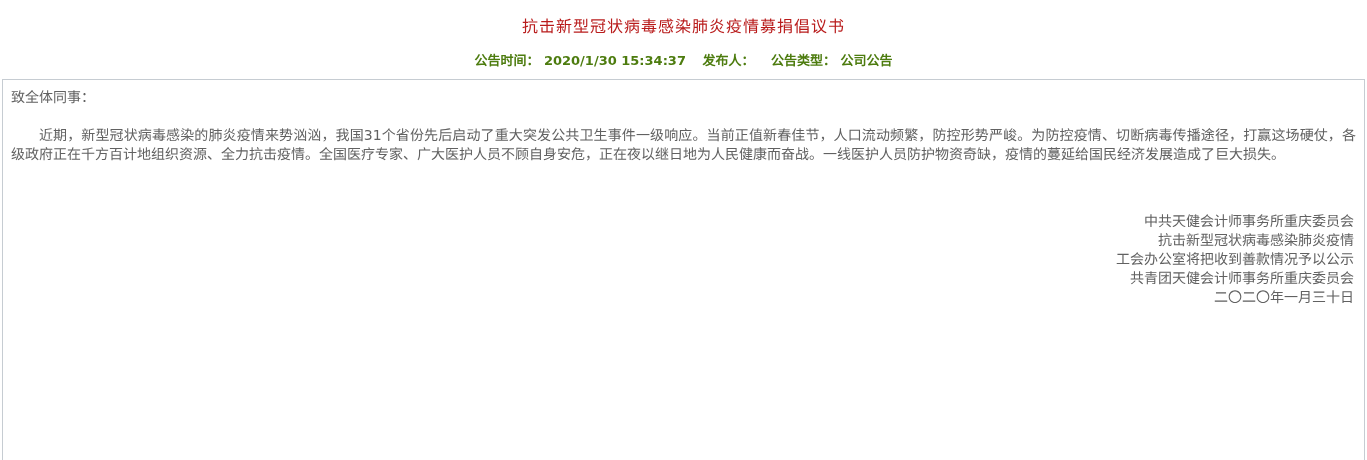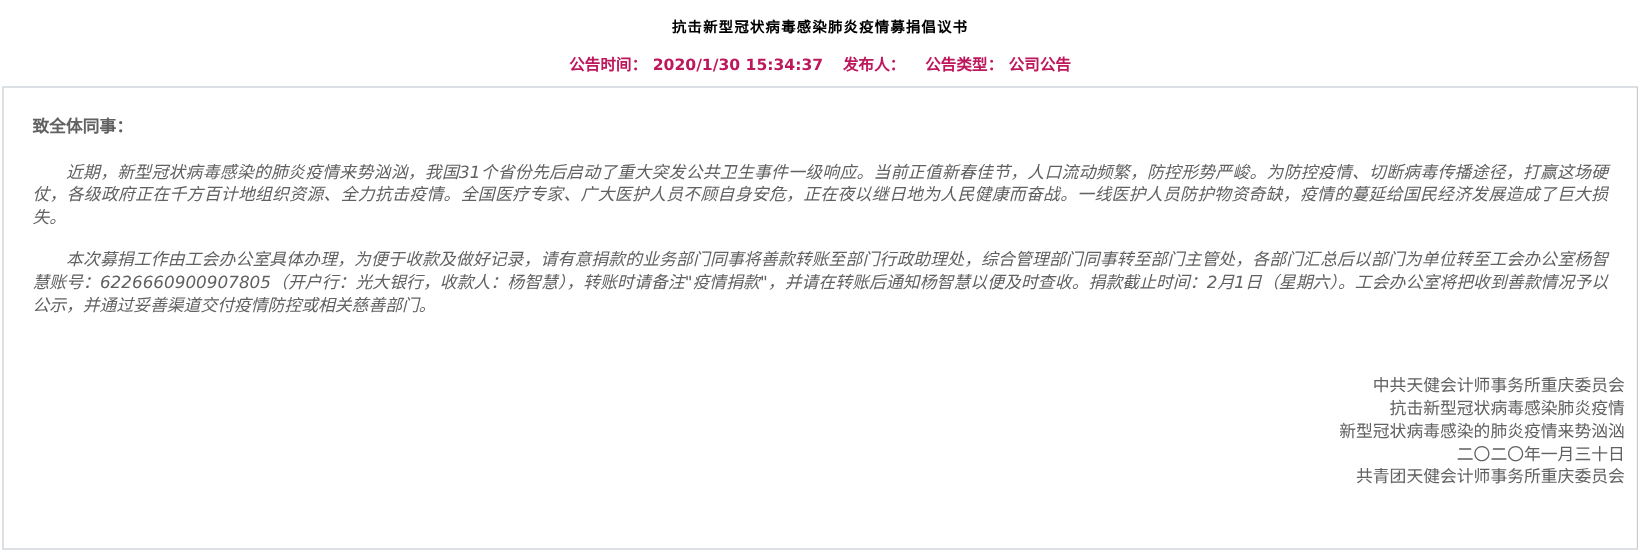--- a/index.html
+++ b/index.html
@@ -10,53 +10,51 @@
   }
   .page {
     width: 1367px;
     height: 460px;
     background: #ffffff;
     overflow: hidden;
   }
   .page-title {
     margin-top: 13px;
     text-align: center;
-    font-size: 12px;
-    font-weight: bold;
-    color: #000000;
+    font-size: 16px;
+    font-weight: normal;
+    color: #b91c1c;
     letter-spacing: 1px;
   }
   .meta-line {
     margin-top: 13px;
     text-align: center;
     font-size: 13px;
     font-weight: bold;
-    color: #be185d;
+    color: #4d7c0f;
   }
   .meta-line .meta-pair { margin: 0 6px; }
   .meta-line .meta-value { font-weight: bold; }
   .content-box {
     margin: 10px 2px 0 2px;
     min-height: 386px;
     border: 1px solid #c6ccd2;
     background: #ffffff;
     padding: 8px 8px 10px 8px;
     font-size: 14px;
     line-height: 19px;
     color: #616161;
   }
   .salutation {
-    margin: 16px;
-    font-weight: bold;
+    margin: 0;
   }
   .para {
-    margin: 16px;
+    margin: 0;
     text-indent: 2em;
     text-align: justify;
-    font-style: italic;
   }
   .para.first {
     margin-top: 19px; 
   }
   .signature-block {
     margin-top: 48px;
     text-align: right;
     padding-right: 2px;
   }
   .signature-line {
@@ -86,25 +84,24 @@
     </span>
   </div>
 
   <div class="content-box">
 
     <p class="salutation">致全体同事：</p>
 
     <p class="para first">近期，新型冠状病毒感染的肺炎疫情来势汹汹，我国31个省份先后启动了重大突发公共卫生事件一级响应。当前正值新春佳节，人口流动频繁，防控形势严峻。为防控疫情、切断病毒传播途径，打赢这场硬仗，各级政府正在千方百计地组织资源、全力抗击疫情。全国医疗专家、广大医护人员不顾自身安危，正在夜以继日地为人民健康而奋战。一线医护人员防护物资奇缺，疫情的蔓延给国民经济发展造成了巨大损失。</p>
 
 
-    <p class="para">本次募捐工作由工会办公室具体办理，为便于收款及做好记录，请有意捐款的业务部门同事将善款转账至部门行政助理处，综合管理部门同事转至部门主管处，各部门汇总后以部门为单位转至工会办公室杨智慧账号：6226660900907805（开户行：光大银行，收款人：杨智慧），转账时请备注"疫情捐款"，并请在转账后通知杨智慧以便及时查收。捐款截止时间：2月1日（星期六）。工会办公室将把收到善款情况予以公示，并通过妥善渠道交付疫情防控或相关慈善部门。</p>
 
 
     <div class="signature-block">
       <div class="signature-line">中共天健会计师事务所重庆委员会</div>
       <div class="signature-line">抗击新型冠状病毒感染肺炎疫情</div>
-      <div class="signature-line">新型冠状病毒感染的肺炎疫情来势汹汹</div>
+      <div class="signature-line">工会办公室将把收到善款情况予以公示</div>
+      <div class="signature-line">共青团天健会计师事务所重庆委员会</div>
       <div class="signature-line">二〇二〇年一月三十日</div>
-      <div class="signature-line">共青团天健会计师事务所重庆委员会</div>
     </div>
 
   </div>
 </div>
 
 </body></html>

